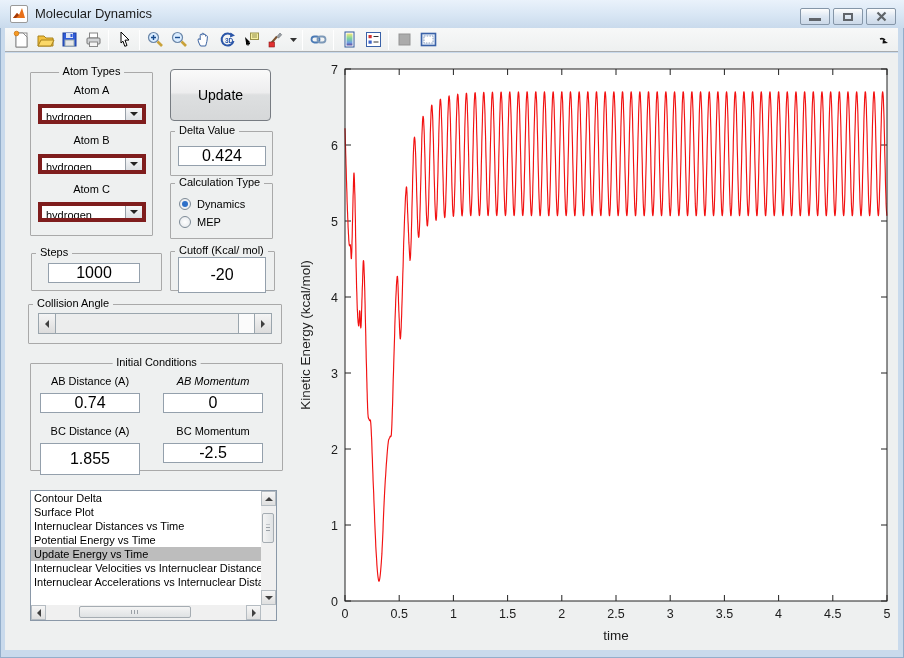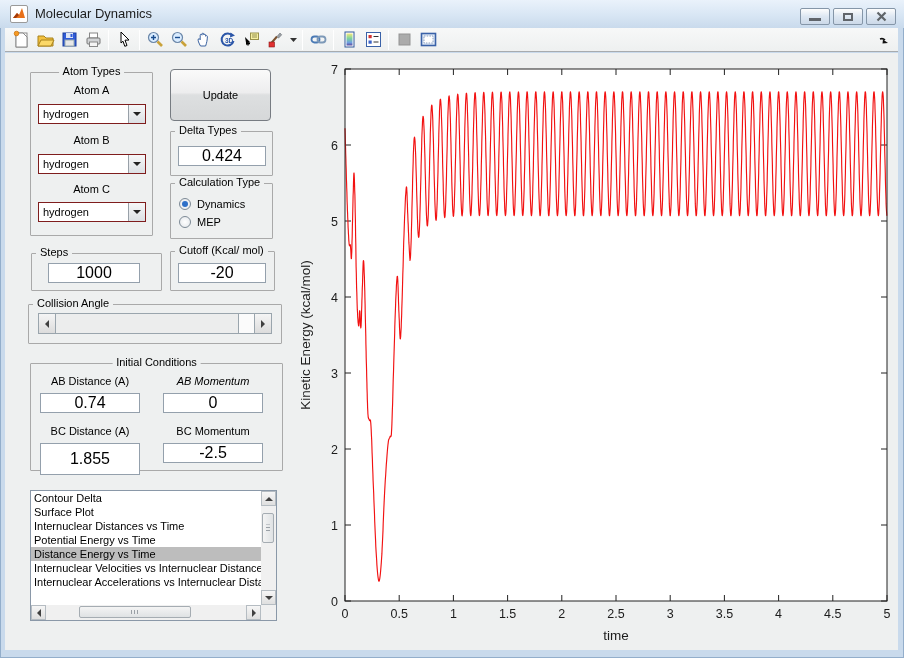--- a/index.html
+++ b/index.html
@@ -32,33 +32,33 @@
   
   .panel{position:absolute;border:1px solid #a9a9a9;border-radius:1px;}
   .panel-title{position:absolute;top:-8px;font-size:11px;color:#000;background:#eef0f0;
     padding:0 4px;white-space:nowrap;}
   .panel-title.left{left:4px;}
   .panel-title.center{left:50%;transform:translateX(-50%);}
   .small-label{position:absolute;font-size:11px;color:#000;text-align:center;white-space:nowrap;}
   .edit{position:absolute;border:1px solid #94a0ac;background:#fff;font-size:16px;
     font-family:"Liberation Sans","DejaVu Sans",sans-serif;text-align:center;padding:0;color:#000;}
   
-  .combo{position:absolute;width:108px;height:20px;border:1px solid #7f1d1d;background:#fff;display:flex;}
+  .combo{position:absolute;width:108px;height:20px;border:4px solid #7f1d1d;background:#fff;display:flex;}
   .combo-value{flex:1;font-size:11px;padding:3px 0 0 4px;color:#000;overflow:hidden;}
   .combo-btn{width:17px;height:100%;border-left:1px solid #98a0a8;
     background:linear-gradient(#f6f7f8,#dce0e4);display:flex;align-items:center;justify-content:center;}
   .tri-down{width:0;height:0;border-left:4px solid transparent;border-right:4px solid transparent;border-top:4px solid #222;}
   .tri-up{width:0;height:0;border-left:4px solid transparent;border-right:4px solid transparent;border-bottom:4px solid #404040;}
   .tri-left{width:0;height:0;border-top:4px solid transparent;border-bottom:4px solid transparent;border-right:4px solid #404040;}
   .tri-right{width:0;height:0;border-top:4px solid transparent;border-bottom:4px solid transparent;border-left:4px solid #404040;}
   .tri-downB{width:0;height:0;border-left:4px solid transparent;border-right:4px solid transparent;border-top:4px solid #404040;}
   
   .pushbtn{position:absolute;border:1px solid #777c82;border-radius:4px;
     background:linear-gradient(#fafafa,#ededee 45%,#dddfe0 50%,#d6d8d9);
-    font-size:11px;color:#000;display:flex;align-items:center;justify-content:center;}
+    font-size:14px;color:#000;display:flex;align-items:center;justify-content:center;}
   
   .radio-row{display:flex;align-items:center;gap:6px;height:18px;}
   .radio-outer{width:12px;height:12px;border-radius:50%;border:1px solid #7d8a96;
     background:radial-gradient(#ffffff,#e2e6e9);display:flex;align-items:center;justify-content:center;}
   .radio-dot{width:6px;height:6px;border-radius:50%;background:#2e70c8;}
   .radio-label{font-size:11px;color:#000;}
   
   .slider{position:absolute;height:21px;border:1px solid #9aa5ad;background:#fbfbfb;display:flex;}
   .sl-btn{width:17px;height:100%;background:linear-gradient(#f5f5f5,#dcdcdc);
     border:0;display:flex;align-items:center;justify-content:center;}
@@ -265,21 +265,21 @@
     <div class="combo" style="left:33px;top:149px;">
       <span class="combo-value">hydrogen</span>
       <span class="combo-btn">
           <span class="tri-down"></span>
         </span>
     </div>
 
     <div class="pushbtn" style="left:165px;top:16px;width:101px;height:52px;">Update</div>
 
     <div class="panel" style="left:165px;top:78px;width:103px;height:45px;">
-      <span class="panel-title left">Delta Types</span>
+      <span class="panel-title left">Delta Value</span>
     </div>
     <input class="edit" style="left: 173px; top: 93px; width: 88px; height: 20px;" readonly="" value="0.424">
 
     <div class="panel" style="left:165px;top:130px;width:103px;height:56px;">
       <span class="panel-title left">Calculation Type</span>
       <div id="calc-options" style="position:absolute;left:8px;top:11px;">
           <div class="radio-row">
             <span class="radio-outer">
               <span class="radio-dot"></span>
             </span>
@@ -293,21 +293,21 @@
     </div>
 
     <div class="panel" style="left:26px;top:200px;width:131px;height:38px;">
       <span class="panel-title left">Steps</span>
     </div>
     <input class="edit" style="left: 43px; top: 210px; width: 92px; height: 20px;" readonly="" value="1000">
 
     <div class="panel" style="left:165px;top:198px;width:105px;height:40px;">
       <span class="panel-title left">Cutoff (Kcal/ mol)</span>
     </div>
-    <input class="edit" style="left: 173px; top: 210px; width: 88px; height: 20px; text-align: center;" readonly="" value="-20">
+    <input class="edit" style="left: 173px; top: 204px; width: 88px; height: 36px; text-align: center;" readonly="" value="-20">
 
     <div class="panel" style="left:23px;top:251px;width:254px;height:40px;">
       <span class="panel-title left">Collision Angle</span>
     </div>
     <div class="slider" style="left:33px;top:260px;width:234px;">
       <span class="sl-btn left">
           <span class="tri-left"></span>
         </span>
       <span class="sl-thumb" style="width:183px;"></span>
       <span style="flex:1;background:#fbfbfb;"></span>
@@ -327,21 +327,21 @@
     <span class="small-label" style="left:158px;top:372px;width:100px;">BC Momentum</span>
     <input class="edit" style="left: 35px; top: 390px; width: 100px; height: 32px;" readonly="" value="1.855">
     <input class="edit" style="left: 158px; top: 390px; width: 100px; height: 20px;" readonly="" value="-2.5">
 
     <div class="listbox" style="left:25px;top:437px;width:247px;height:131px;">
       <div class="lb-items" id="lb-items">
           <div class="lb-item">Contour Delta</div>
           <div class="lb-item">Surface Plot</div>
           <div class="lb-item">Internuclear Distances vs Time</div>
           <div class="lb-item">Potential Energy vs Time</div>
-          <div class="lb-item sel">Distance Energy vs Time</div>
+          <div class="lb-item sel">Update Energy vs Time</div>
           <div class="lb-item">Internuclear Velocities vs Internuclear Distance</div>
           <div class="lb-item">Internuclear Accelerations vs Internuclear Distance</div>
         </div>
 
       <div class="sb" style="right:0;top:0;width:15px;bottom:15px;">
         <div class="sb-btn" style="top:0;left:0;">
             <span class="tri-up"></span>
           </div>
         <div class="sb-thumb" style="left:1px;width:12px;top:22px;height:30px;">
             <span class="grip-v"></span>

